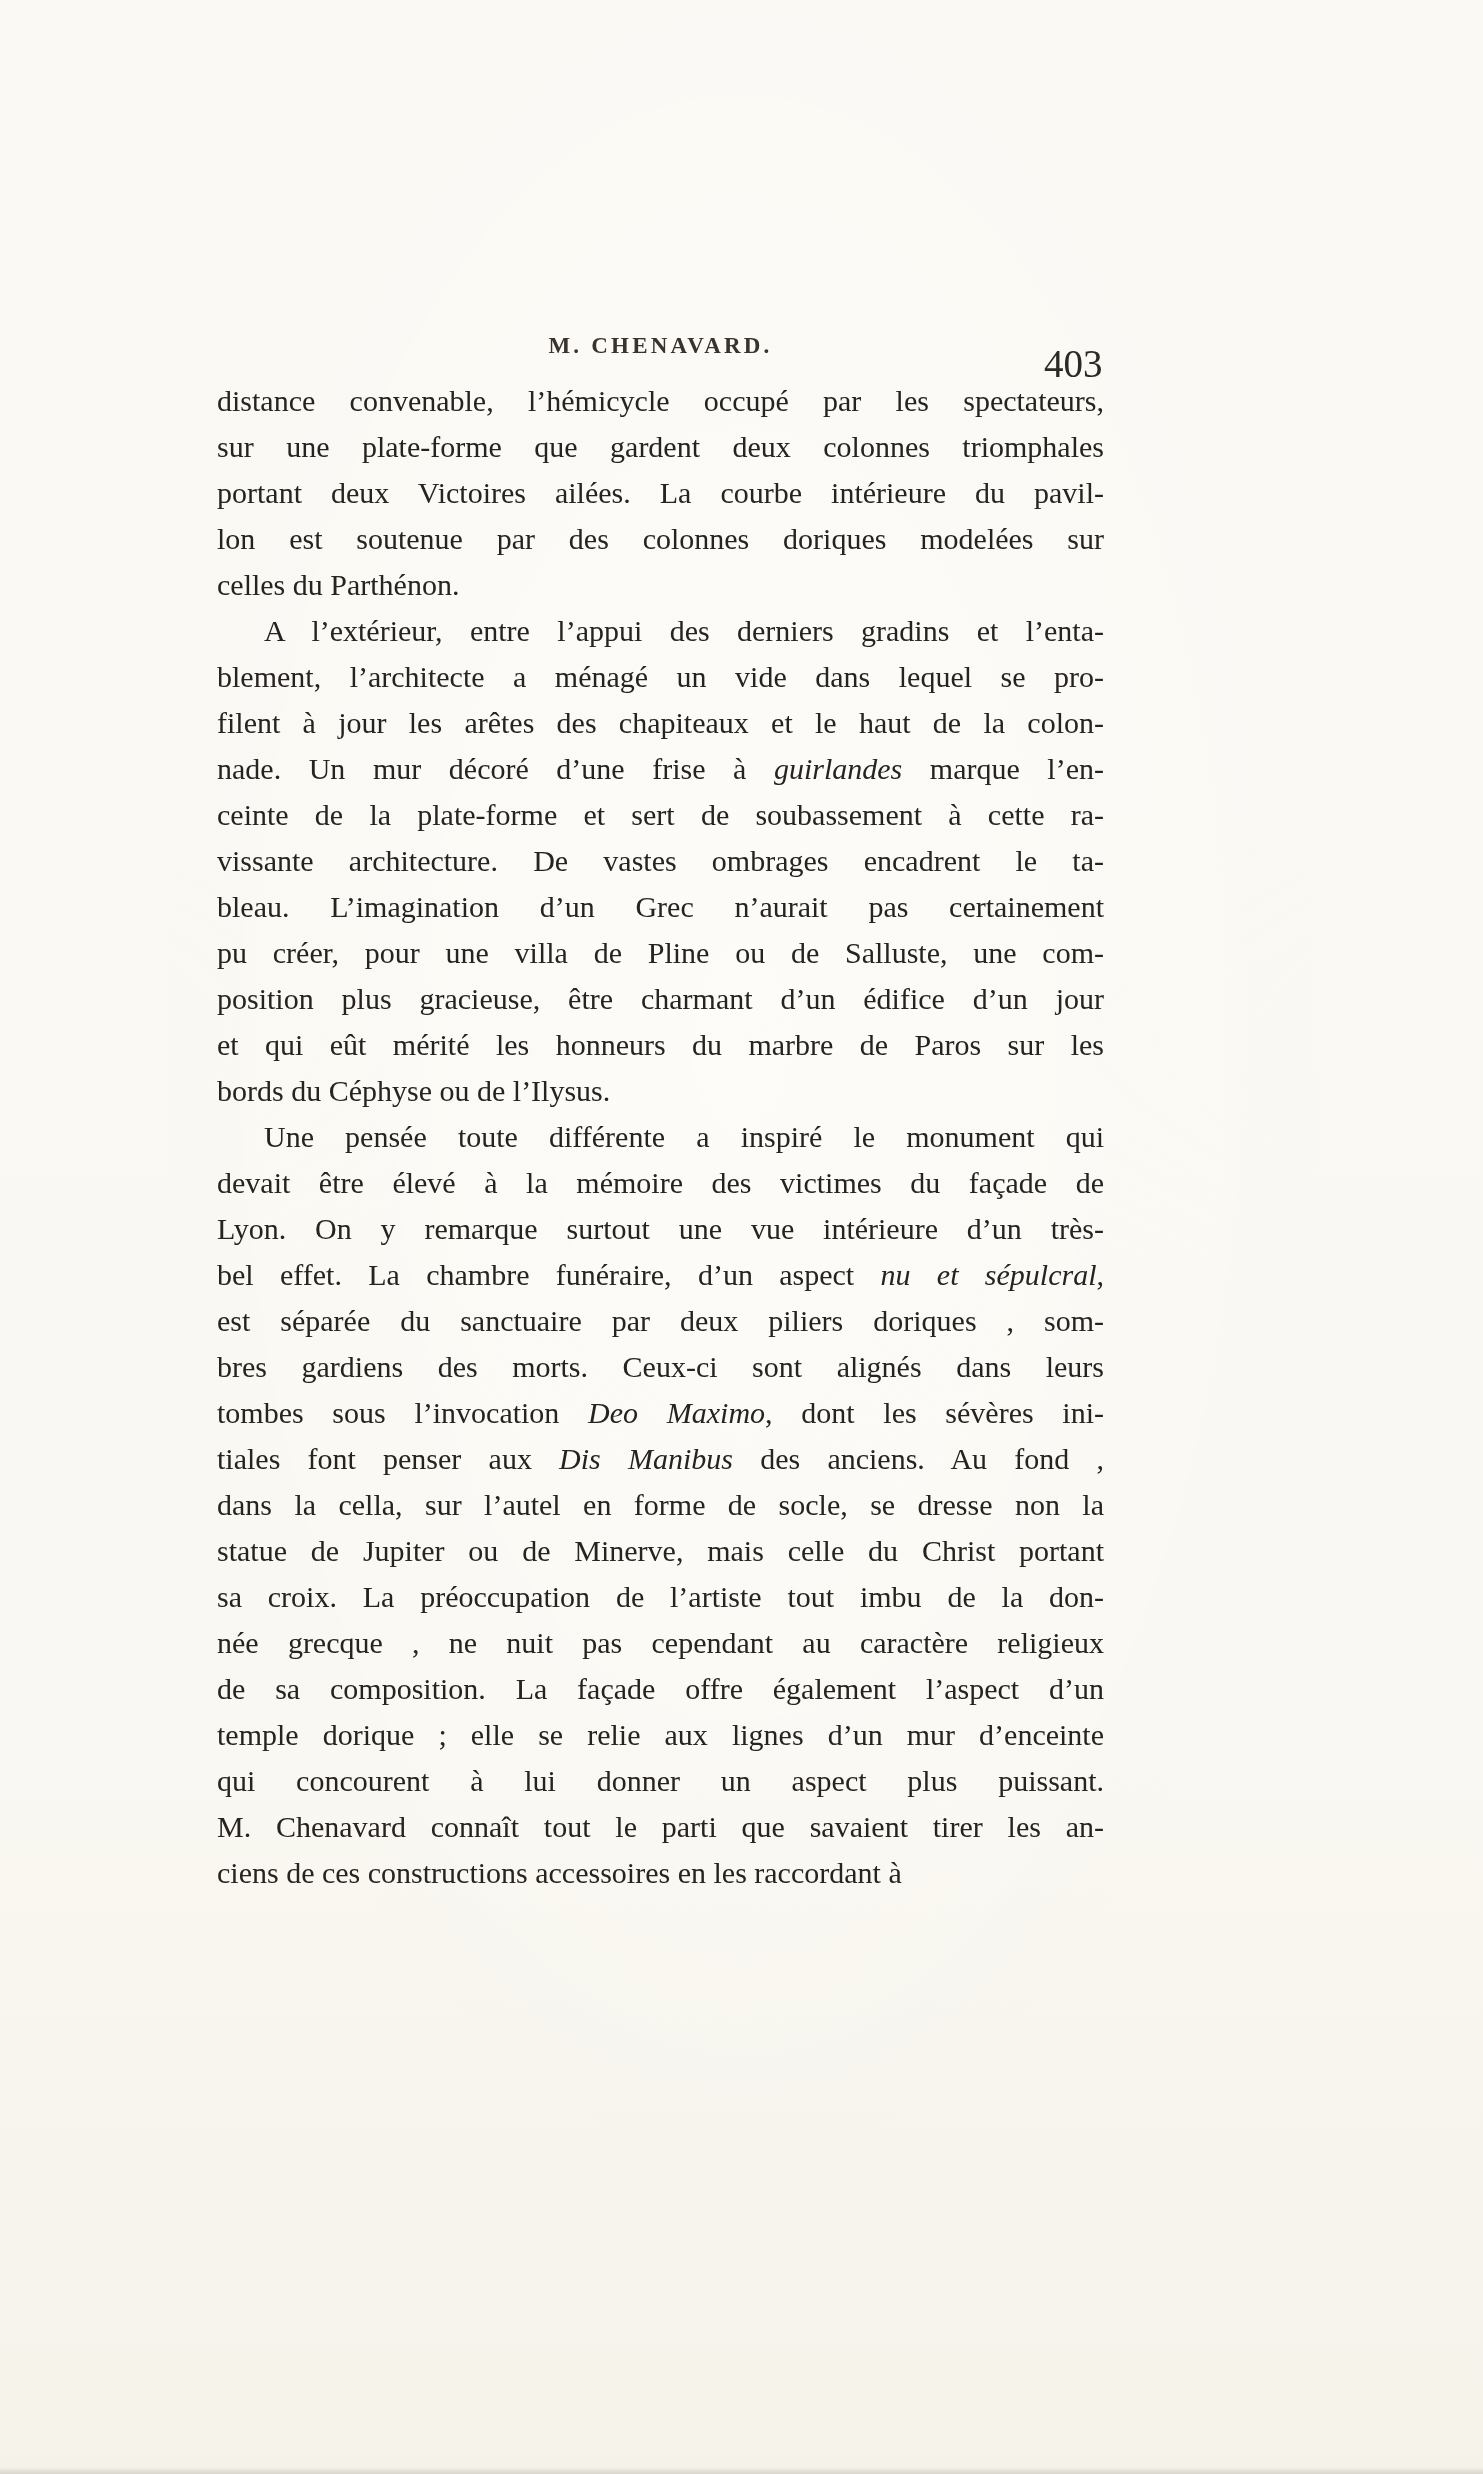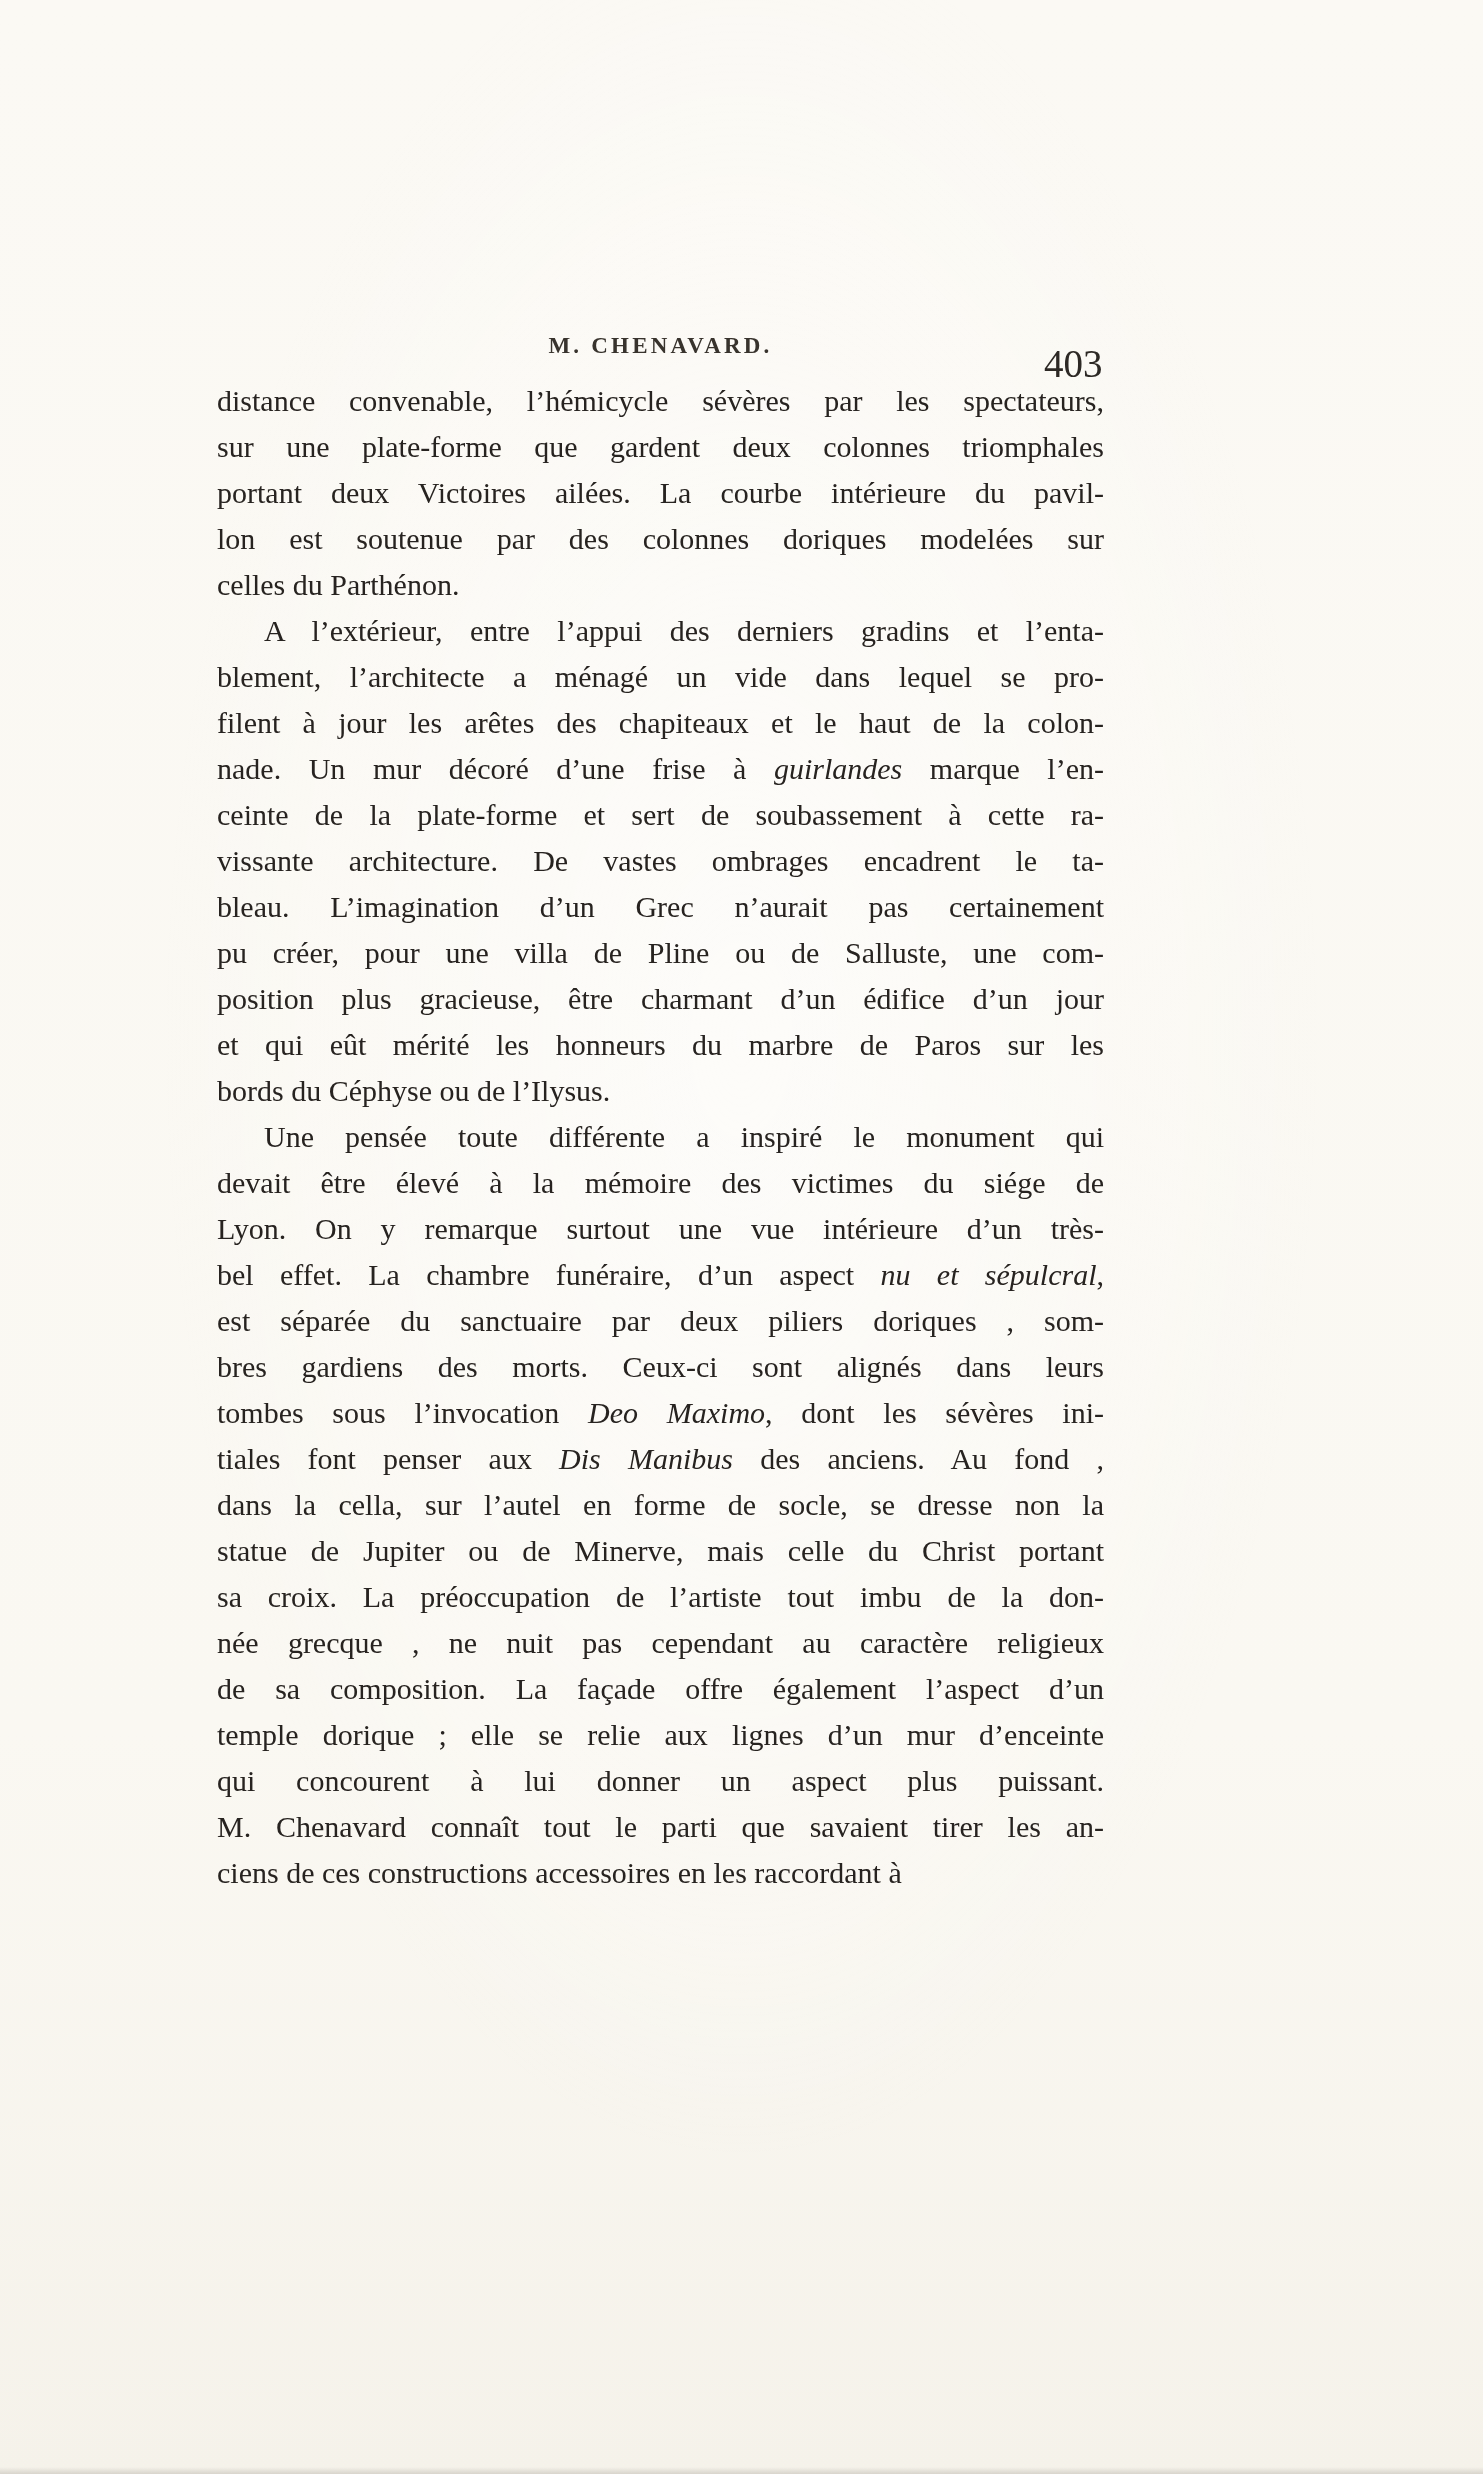--- a/index.html
+++ b/index.html
@@ -66,42 +66,42 @@
 </head>
 <body>
 
 <div class="text-block">
   <div class="page-header">
     <div class="running-title">M. CHENAVARD.</div>
     <div class="page-number">403</div>
   </div>
   <div>
       <div class="para">
-        <div class="line">distance convenable, l’hémicycle sévères par les spectateurs,</div>
+        <div class="line">distance convenable, l’hémicycle occupé par les spectateurs,</div>
         <div class="line">sur une plate-forme que gardent deux colonnes triomphales</div>
         <div class="line">portant deux Victoires ailées. La courbe intérieure du pavil-</div>
         <div class="line">lon est soutenue par des colonnes doriques modelées sur</div>
         <div class="line last">celles du Parthénon.</div>
       </div>
       <div class="para">
         <div class="line first-indent">A l’extérieur, entre l’appui des derniers gradins et l’enta-</div>
         <div class="line">blement, l’architecte a ménagé un vide dans lequel se pro-</div>
         <div class="line">filent à jour les arêtes des chapiteaux et le haut de la colon-</div>
         <div class="line">nade. Un mur décoré d’une frise à <em>guirlandes</em> marque l’en-</div>
         <div class="line">ceinte de la plate-forme et sert de soubassement à cette ra-</div>
         <div class="line">vissante architecture. De vastes ombrages encadrent le ta-</div>
         <div class="line">bleau. L’imagination d’un Grec n’aurait pas certainement</div>
         <div class="line">pu créer, pour une villa de Pline ou de Salluste, une com-</div>
         <div class="line">position plus gracieuse, être charmant d’un édifice d’un jour</div>
         <div class="line">et qui eût mérité les honneurs du marbre de Paros sur les</div>
         <div class="line last">bords du Céphyse ou de l’Ilysus.</div>
       </div>
       <div class="para">
         <div class="line first-indent">Une pensée toute différente a inspiré le monument qui</div>
-        <div class="line">devait être élevé à la mémoire des victimes du siége de</div>
+        <div class="line">devait être élevé à la mémoire des victimes du façade de</div>
         <div class="line">Lyon. On y remarque surtout une vue intérieure d’un très-</div>
         <div class="line">bel effet. La chambre funéraire, d’un aspect <em>nu et sépulcral</em>,</div>
         <div class="line">est séparée du sanctuaire par deux piliers doriques , som-</div>
         <div class="line">bres gardiens des morts. Ceux-ci sont alignés dans leurs</div>
         <div class="line">tombes sous l’invocation <em>Deo Maximo</em>, dont les sévères ini-</div>
         <div class="line">tiales font penser aux <em>Dis Manibus</em> des anciens. Au fond ,</div>
         <div class="line">dans la cella, sur l’autel en forme de socle, se dresse non la</div>
         <div class="line">statue de Jupiter ou de Minerve, mais celle du Christ portant</div>
         <div class="line">sa croix. La préoccupation de l’artiste tout imbu de la don-</div>
         <div class="line">née grecque , ne nuit pas cependant au caractère religieux</div>

